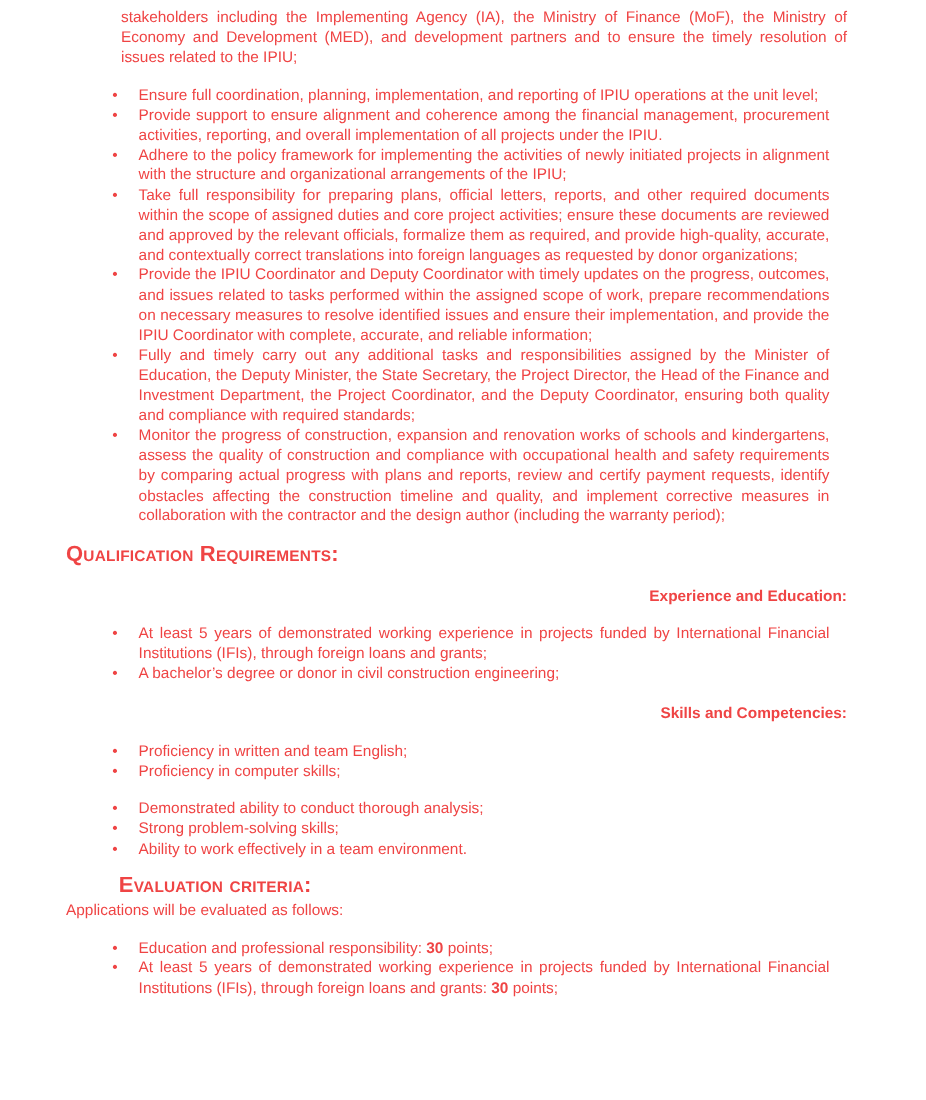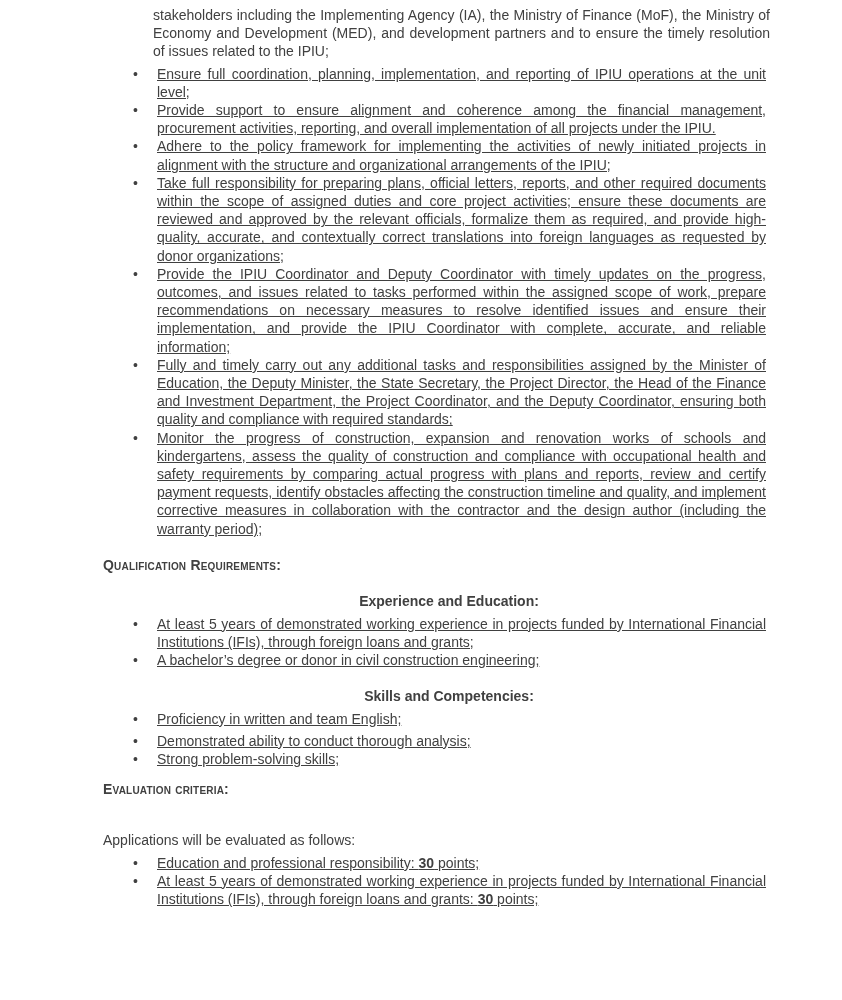--- a/index.html
+++ b/index.html
@@ -5,66 +5,65 @@
   * { margin: 0; padding: 0; box-sizing: border-box; }
   html, body {
     width: 842px;
     height: 1000px;
     background: #ffffff;
     overflow: hidden;
   }
   .doc {
     width: 842px;
     height: 1000px;
-    padding: 6px 72px 0 103px;
+    padding: 6px 72px 0 60px;
     font-family: "Liberation Sans", "DejaVu Sans", sans-serif;
     font-size: 14px;
     line-height: 18.2px;
-    color: #404040;
+    color: #ef4444;
     background: #ffffff;
   }
   .cont-para {
     padding-left: 50px;
     text-align: justify;
   }
   ul.bullets {
     list-style: none;
-    margin: 4px;
+    margin: 16px;
     padding: 0 0 0 50px;
-    text-decoration: underline;
   }
   ul.bullets li {
     position: relative;
     text-align: justify;
   }
   ul.bullets li::before {
     content: "\2022";
     position: absolute;
     left: -24px;
     top: 0;
   }
   h2.section-heading {
-    font-size: 14px;
+    font-size: 20px;
     font-weight: bold;
     font-variant: small-caps;
     letter-spacing: 0.2px;
     margin-top: 18.2px;
     text-align: left;
   }
-  h2.section-heading.tight { margin-top: 12px; }
+  h2.section-heading.tight { margin-top: 12px; margin-left: 48px; }
   h3.sub-heading {
     font-size: 14px;
     font-weight: bold;
     margin-top: 18.2px;
     margin-left: 25px;
-    text-align: center;
+    text-align: right;
   }
   h3.sub-heading.first { margin-top: 18.2px; }
   .intro-para {
-    margin-top: 33px;
+    margin-top: 4px;
     text-align: left;
   }
   .pts { font-weight: bold; }
 </style>
 </head>
 <body>
 
 <div class="doc">
 
   <p class="cont-para">stakeholders including the Implementing Agency (IA), the Ministry of Finance (MoF), the Ministry of Economy and Development (MED), and development partners and to ensure the timely resolution of issues related to the IPIU;</p>
@@ -83,25 +82,27 @@
 
   <h3 class="sub-heading first">Experience and Education:</h3>
   <ul class="bullets">
     <li>At least 5 years of demonstrated working experience in projects funded by International Financial Institutions (IFIs), through foreign loans and grants;</li>
     <li>A bachelor’s degree or donor in civil construction engineering;</li>
   </ul>
 
   <h3 class="sub-heading">Skills and Competencies:</h3>
   <ul class="bullets">
     <li>Proficiency in written and team English;</li>
+    <li>Proficiency in computer skills;</li>
   </ul>
 
   <ul class="bullets">
     <li>Demonstrated ability to conduct thorough analysis;</li>
     <li>Strong problem-solving skills;</li>
+    <li>Ability to work effectively in a team environment.</li>
   </ul>
 
   <h2 class="section-heading tight">Evaluation criteria:</h2>
 
   <p class="intro-para">Applications will be evaluated as follows:</p>
 
   <ul class="bullets">
     <li><span>Education and professional responsibility: </span><span class="pts">30</span><span> points;</span></li>
     <li><span>At least 5 years of demonstrated working experience in projects funded by International Financial Institutions (IFIs), through foreign loans and grants: </span><span class="pts">30</span><span> points;</span></li>
   </ul>

